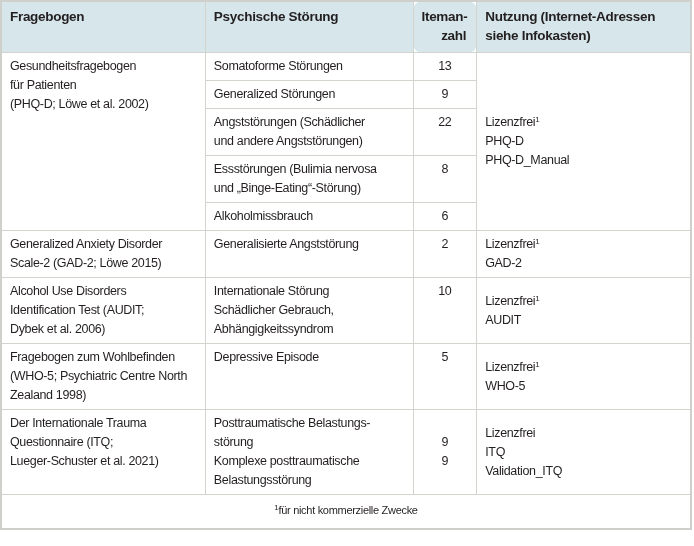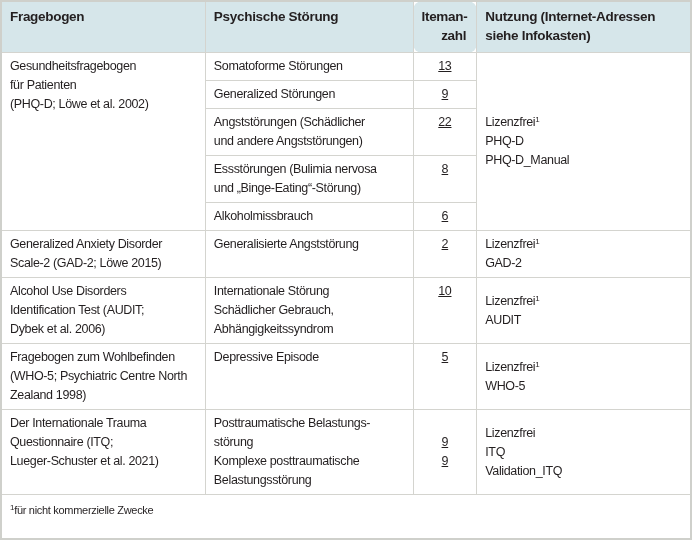--- a/index.html
+++ b/index.html
@@ -28,24 +28,24 @@
   .t thead th {
     background:#d6e6ea;
     font-weight:bold;
     font-size:13.5px;
     height:42px;
     padding-top:5px;
     padding-bottom:3px;
     letter-spacing:-0.3px;
   }
   .t thead th.num { text-align:right; padding-right:10px;border-radius:9px; }
-  .t td.num { text-align:center;text-decoration:underline; }
+  .t td.num { text-align:center; }
   .t td.mid { vertical-align:middle; }
   .line { display:block; }
-  .t tfoot td { font-size:11px; padding-top:6px; padding-bottom:18px; letter-spacing:-0.3px; }
+  .t tfoot td { font-size:11px; padding-top:6px; padding-bottom:8px; letter-spacing:-0.3px;text-align:center; }
   sup { font-size:8px; vertical-align:4px; line-height:0; }
   .c1 { width:186px; }
   .c2 { width:189px; }
   .c3 { width:58px; }
   .c4 { width:195px; }
 </style>
 </head>
 <body>
 
 <div class="wrap">

